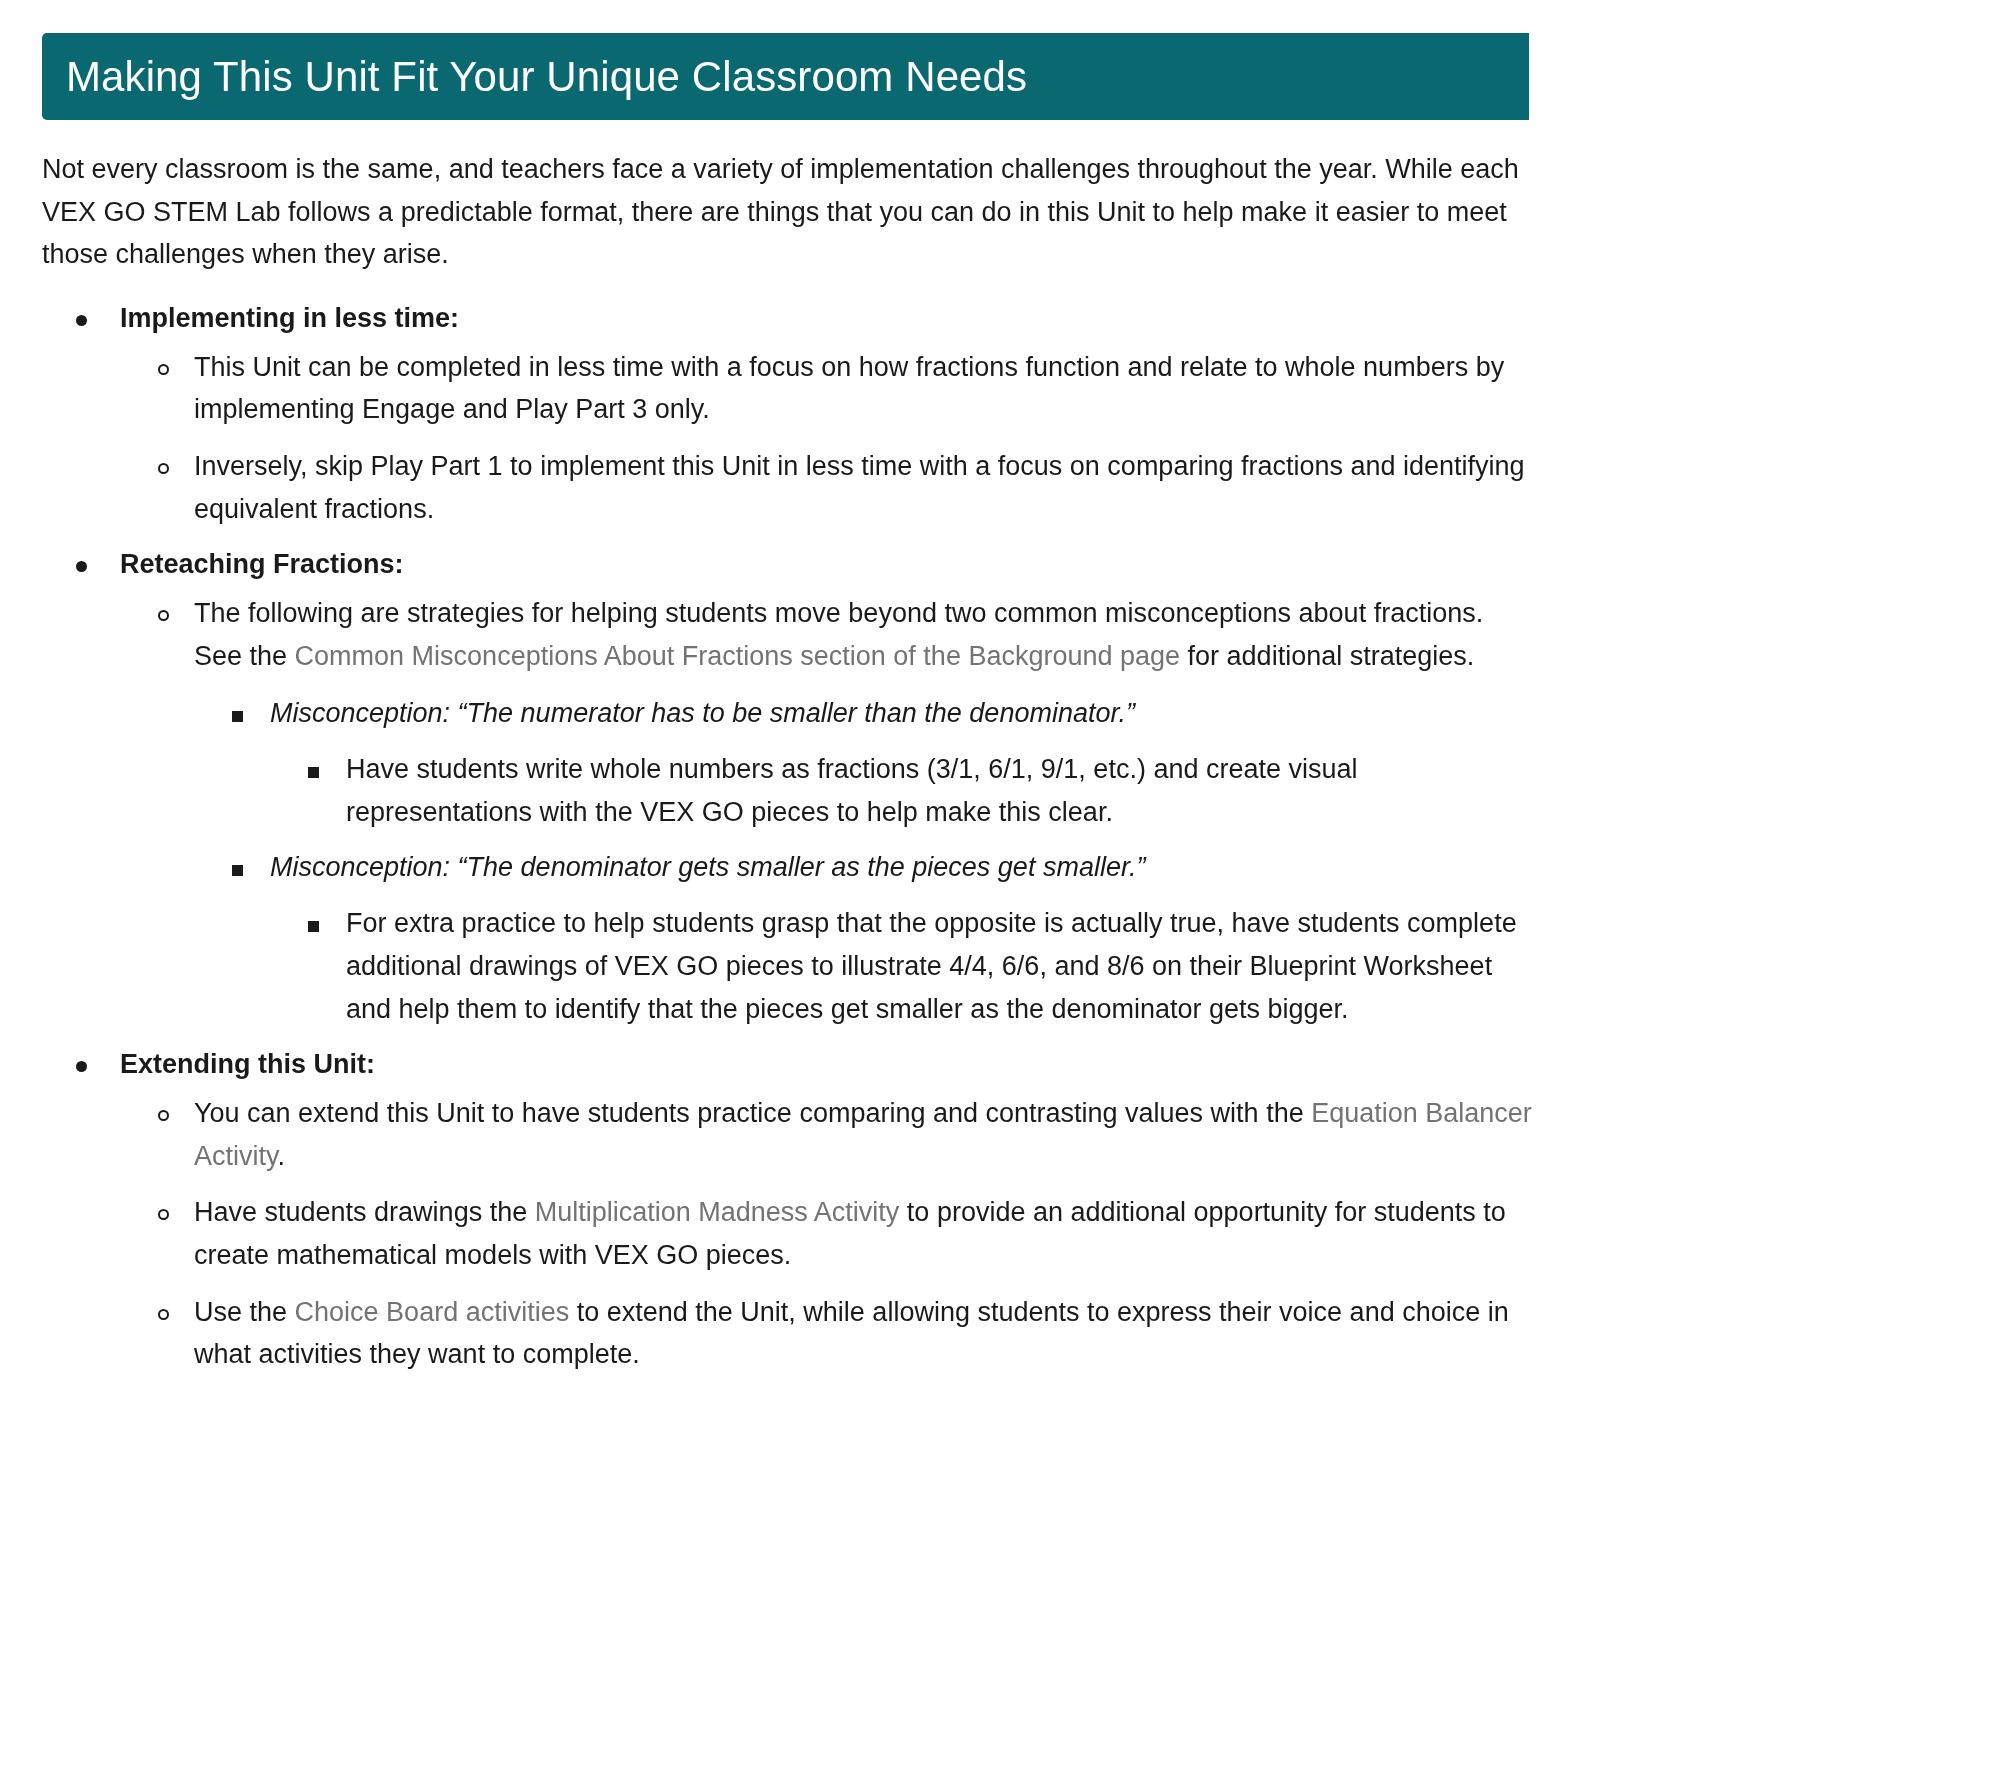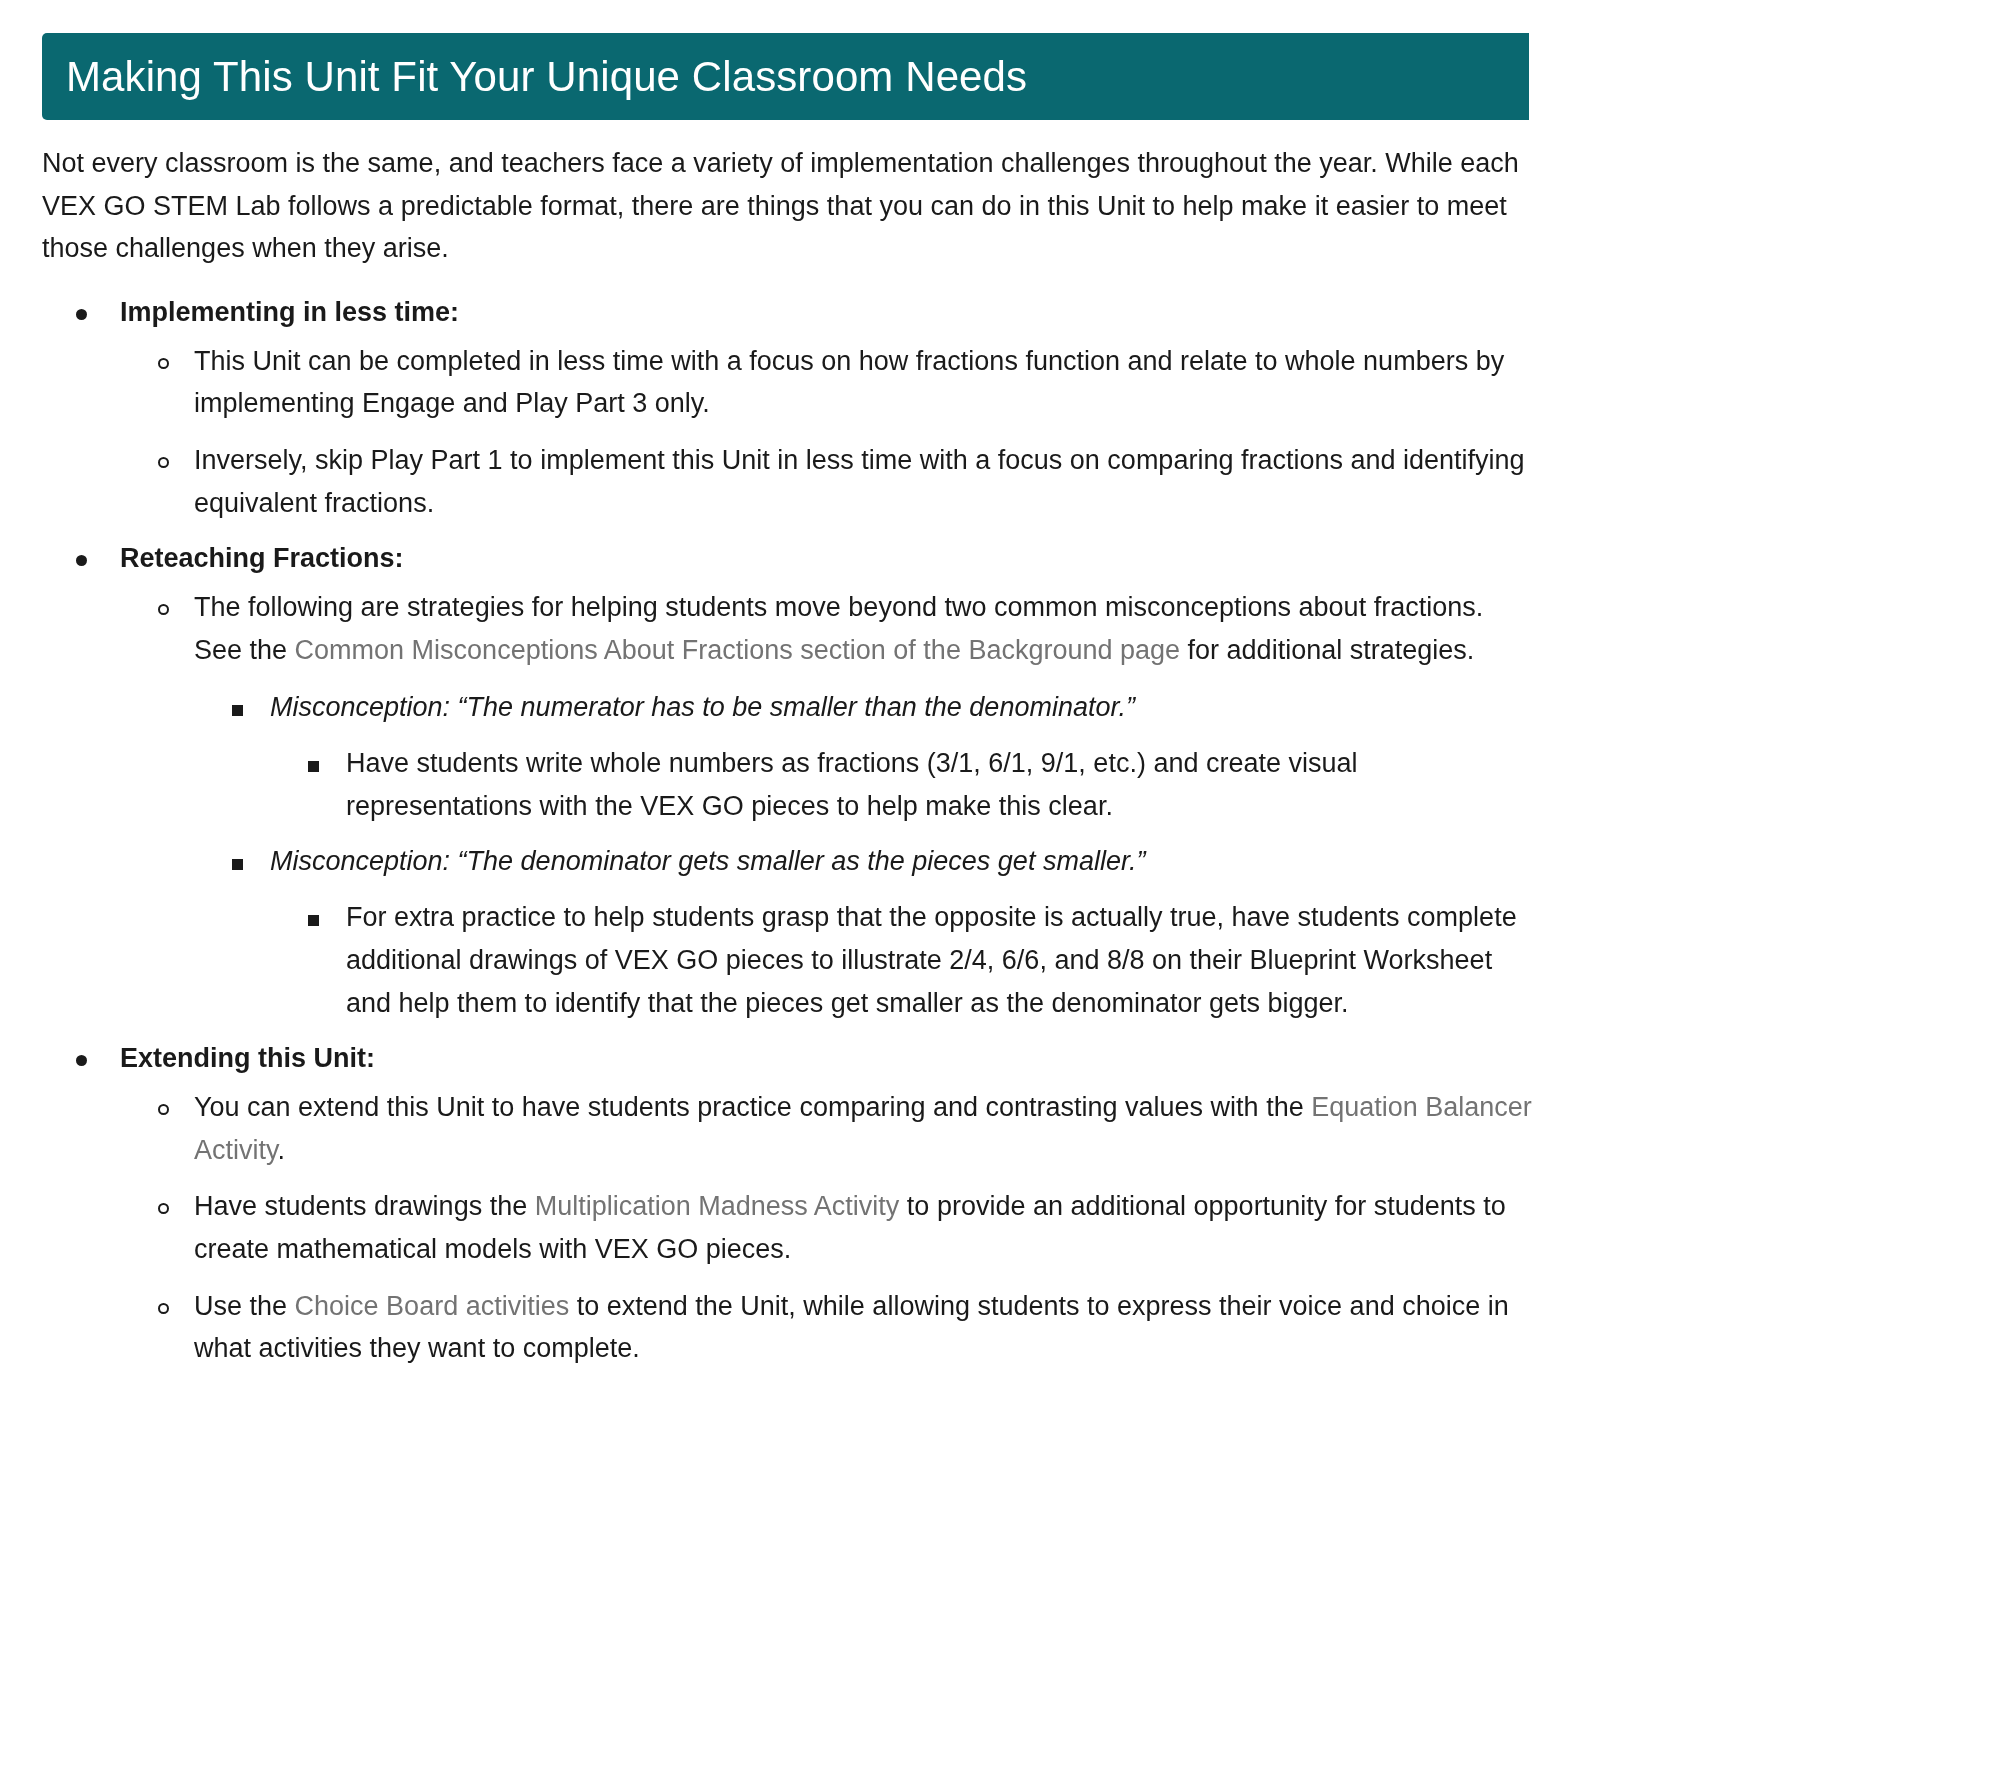--- a/index.html
+++ b/index.html
@@ -39,21 +39,21 @@
     color: #ffffff;
     font-size: 42px;
     font-weight: 400;
     letter-spacing: 0.1px;
     line-height: 1;
     white-space: nowrap;
   }
   .content {
     position: absolute;
     left: 42px;
-    top: 142px;
+    top: 148px;
     width: 1490px;
   }
   .intro {
     font-size: 27px;
     line-height: 1.58;
     color: #1a1a1a;
     margin: 0 0 22px 0;
     width: 1478px;
   }
 
@@ -198,21 +198,21 @@
                     <span class="txt">Have students write whole numbers as fractions (3/1, 6/1, 9/1, etc.) and create visual representations with the VEX GO pieces to help make this clear.</span>
                   </li>
                 </ul>
               </li>
               <li>
                 <span class="bullet"></span>
                 <span class="txt italic">Misconception: “The denominator gets smaller as the pieces get smaller.”</span>
                 <ul class="lvl4">
                   <li>
                     <span class="bullet"></span>
-                    <span class="txt">For extra practice to help students grasp that the opposite is actually true, have students complete additional drawings of VEX GO pieces to illustrate 2/4, 6/6, and 8/8 on their Blueprint Worksheet and help them to identify that the pieces get smaller as the denominator gets bigger.</span>
+                    <span class="txt">For extra practice to help students grasp that the opposite is actually true, have students complete additional drawings of VEX GO pieces to illustrate 4/4, 6/6, and 8/6 on their Blueprint Worksheet and help them to identify that the pieces get smaller as the denominator gets bigger.</span>
                   </li>
                 </ul>
               </li>
             </ul>
           </li>
         </ul>
       </li>
 
       <li>
         <span class="bullet"></span>

